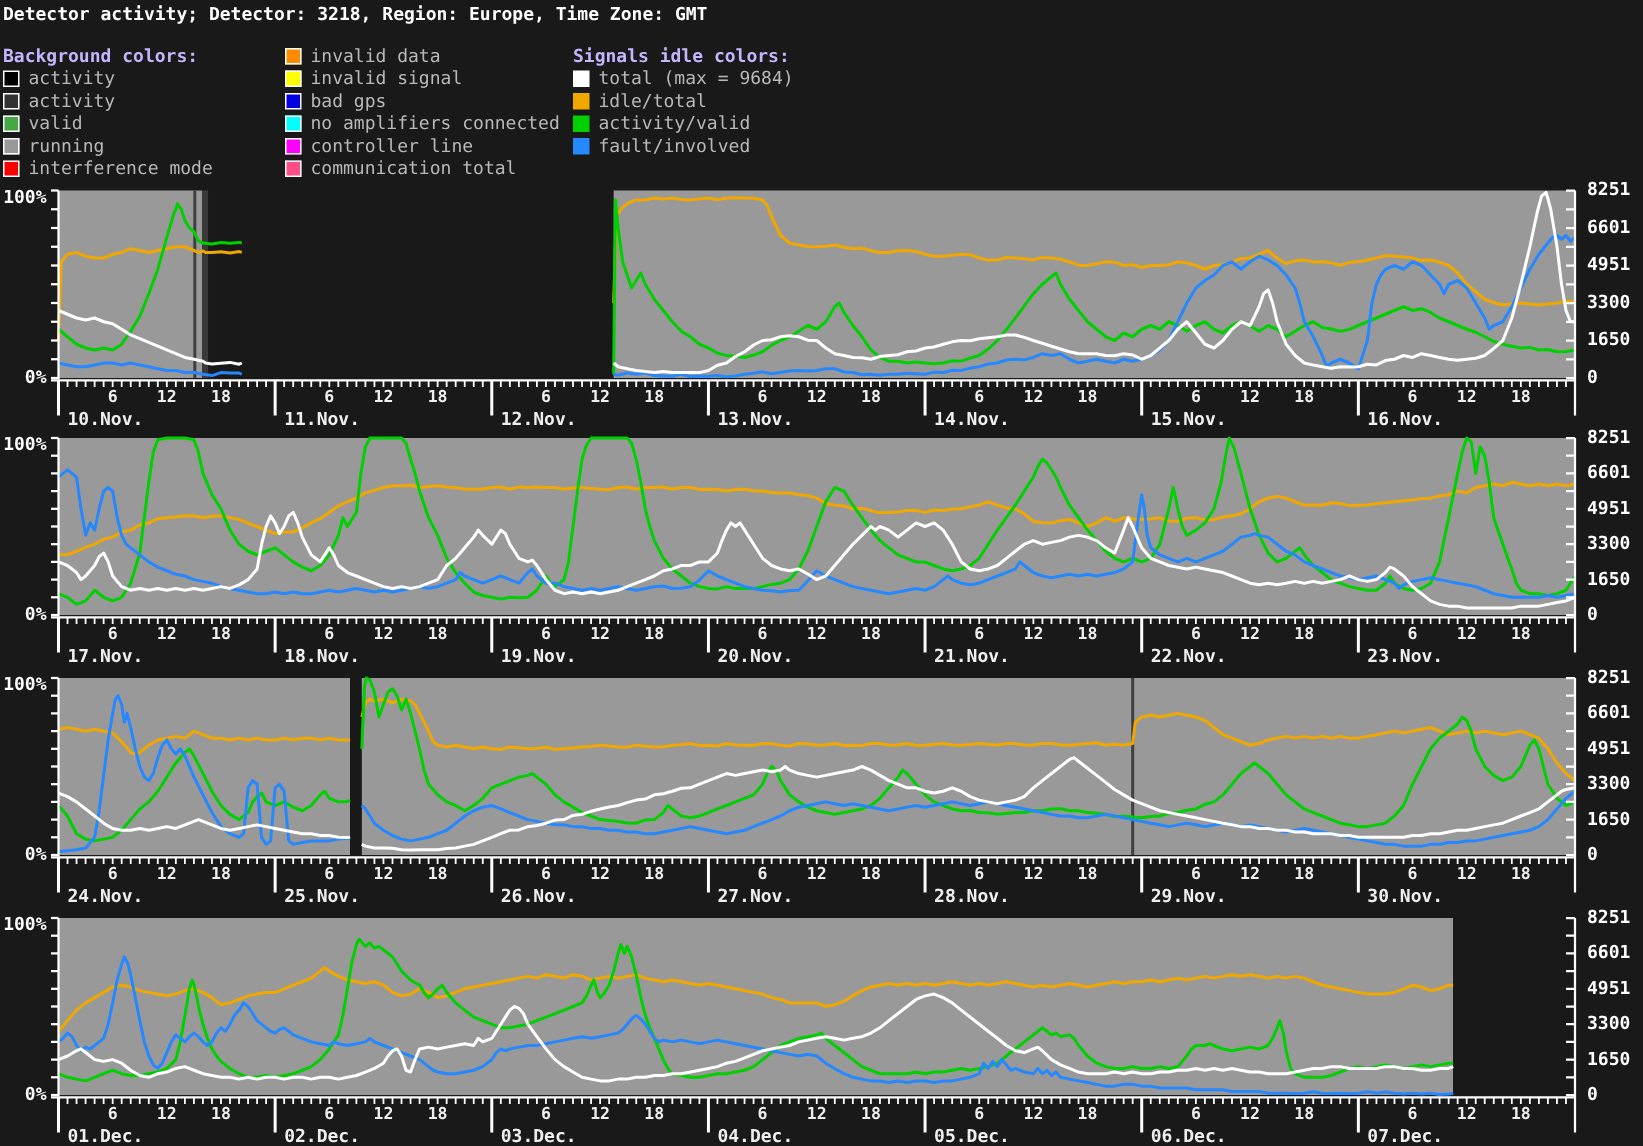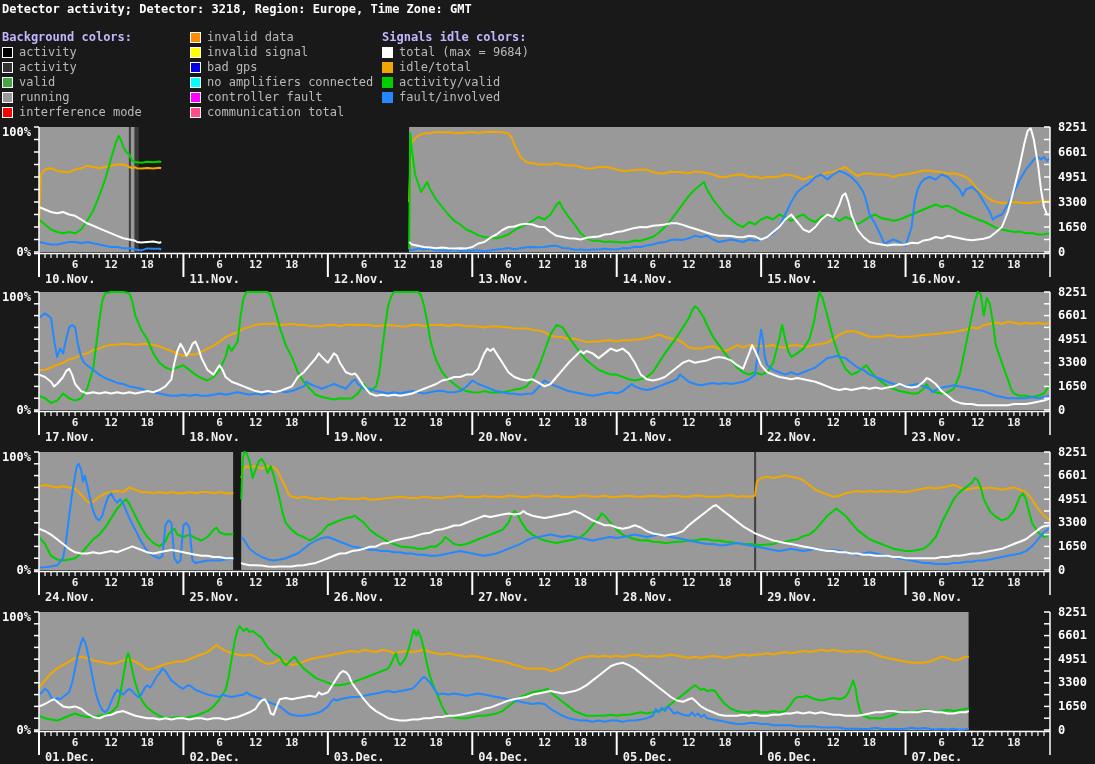--- a/index.html
+++ b/index.html
@@ -27,21 +27,21 @@
         <div class="legend-item"><span class="swatch bordered" style="background: rgb(51, 51, 51);"></span><span>activity</span></div>
         <div class="legend-item"><span class="swatch bordered" style="background: rgb(69, 168, 69);"></span><span>valid</span></div>
         <div class="legend-item"><span class="swatch bordered" style="background: rgb(153, 153, 153);"></span><span>running</span></div>
         <div class="legend-item"><span class="swatch bordered" style="background: rgb(255, 0, 0);"></span><span>interference mode</span></div>
       </div>
       <div class="legend-col" style="left: 190px;">
         <div class="legend-item"><span class="swatch bordered" style="background: rgb(255, 140, 0);"></span><span>invalid data</span></div>
         <div class="legend-item"><span class="swatch bordered" style="background: rgb(255, 255, 0);"></span><span>invalid signal</span></div>
         <div class="legend-item"><span class="swatch bordered" style="background: rgb(0, 0, 224);"></span><span>bad gps</span></div>
         <div class="legend-item"><span class="swatch bordered" style="background: rgb(0, 255, 255);"></span><span>no amplifiers connected</span></div>
-        <div class="legend-item"><span class="swatch bordered" style="background: rgb(255, 0, 255);"></span><span>controller fault</span></div>
+        <div class="legend-item"><span class="swatch bordered" style="background: rgb(255, 0, 255);"></span><span>controller line</span></div>
         <div class="legend-item"><span class="swatch bordered" style="background: rgb(255, 77, 136);"></span><span>communication total</span></div>
       </div>
       <div class="legend-col" style="left: 382px;">
         <div class="legend-header">Signals idle colors:</div>
         <div class="legend-item"><span class="swatch plain" style="background: rgb(255, 255, 255);"></span><span>total (max = 9684)</span></div>
         <div class="legend-item"><span class="swatch plain" style="background: rgb(240, 168, 0);"></span><span>idle/total</span></div>
         <div class="legend-item"><span class="swatch plain" style="background: rgb(0, 208, 0);"></span><span>activity/valid</span></div>
         <div class="legend-item"><span class="swatch plain" style="background: rgb(38, 136, 255);"></span><span>fault/involved</span></div>
       </div>
     </div>

